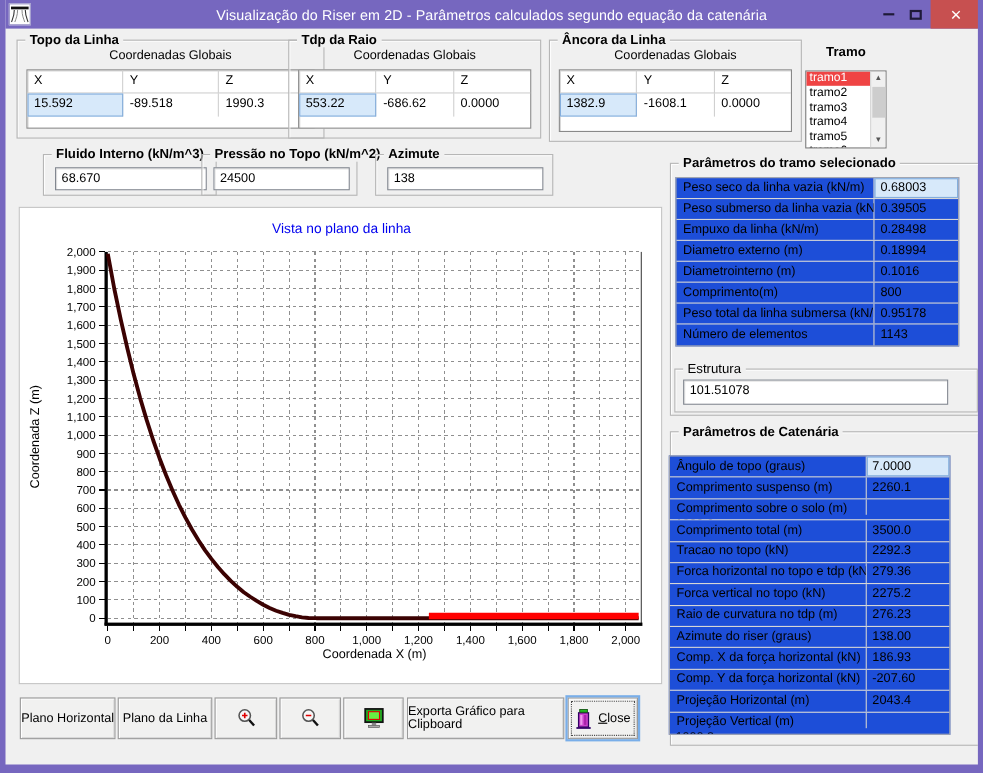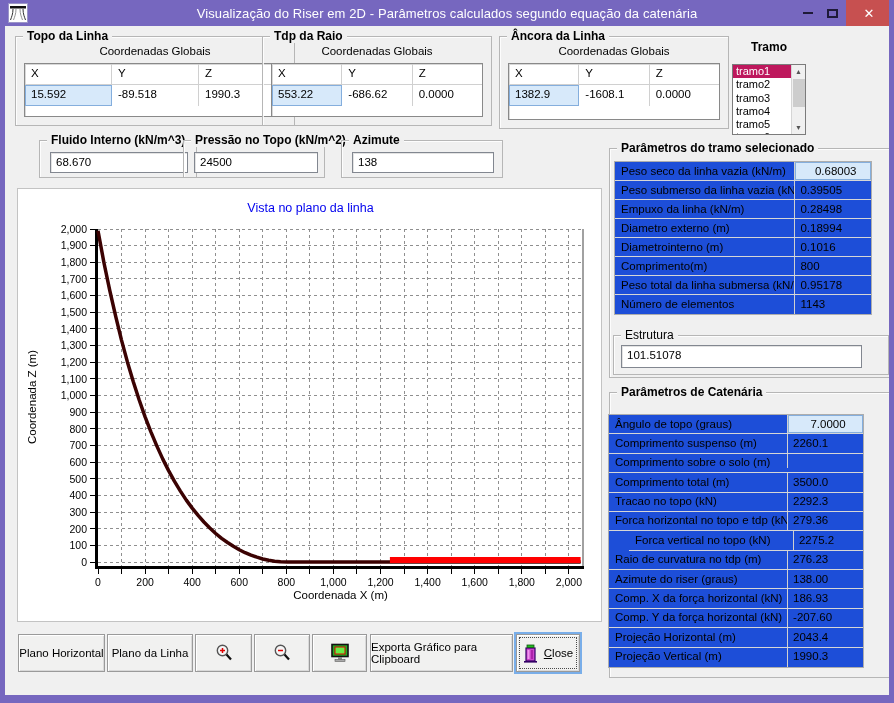--- a/index.html
+++ b/index.html
@@ -29,33 +29,33 @@
   .coordcell:last-child{border-right:none;}
   .coordhead{border-bottom:1px solid #d0d0d0;}
   .hlcell{background:#d7e9fa;outline:1px solid #84aedd;outline-offset:-1px;}
   
   .field{position:absolute;background:#fff;border:1px solid #828790;box-shadow:inset 1px 1px 0 #e3e3e3;
          font-size:11.5px;padding:3px 0 0 5px;white-space:nowrap;overflow:hidden;}
   
   .listbox{position:absolute;left:727px;top:64px;width:74px;height:71px;background:#fff;border:1px solid #7b7b7b;overflow:hidden;display:flex;}
   .lb-items{flex:1;overflow:hidden;}
   .lb-item{height:13.3px;font-size:11px;padding-left:3px;line-height:13px;color:#000;white-space:nowrap;}
-  .lb-item.sel{background:#be185d;color:#fff;}
+  .lb-item.sel{background:#ef4444;color:#fff;}
   .lb-scroll{width:14px;background:#f0f0f0;border-left:1px solid #d5d5d5;display:flex;flex-direction:column;align-items:center;}
   .lb-arrow{height:13px;font-size:7px;color:#555;line-height:13px;}
   .lb-thumb{width:12px;height:28px;background:#cdcdcd;margin:1px 0;}
   .lb-trackfill{flex:1;}
   
   .ptable{position:absolute;background:#1d4ed8;border:1px solid #adadad;}
   .trow{display:flex;border-bottom:1px solid #d6d6d6;}
   .trow:last-child{border-bottom:none;}
   .tcell{font-size:11.5px;padding:2.5px 0 0 6px;white-space:nowrap;overflow:hidden;}
   .tlabel{border-right:1px solid #d0d0d0;}
   .tvalue{flex:1;padding-left:5px;}
-  .tvalue.hl{background:#d7e9fa;outline:1px solid #84aedd;outline-offset:-1px;text-align:center;}
+  .tvalue.hl{background:#d7e9fa;outline:1px solid #84aedd;outline-offset:-1px;}
   
   .chartpanel{position:absolute;left:12px;top:188px;width:585px;height:434px;background:#fff;border:1px solid #c3c3c3;}
   .chart-title{position:absolute;top:12px;left:0;width:585px;text-align:center;color:#0000ee;font-size:12.5px;}
   .xaxis-label{position:absolute;left:80px;top:400px;width:485px;text-align:center;font-size:11.5px;color:#000;}
   .yaxis-label{position:absolute;left:-56px;top:202px;width:140px;text-align:center;font-size:11.5px;color:#000;transform:rotate(-90deg);}
   
   .btn{position:absolute;top:634px;height:38px;background:#f1f1f0;border:1px solid #9a9a9a;
        box-shadow:inset 1px 1px 0 #ffffff, inset -1px -1px 0 #d9d9d9;
        display:flex;align-items:center;justify-content:center;font-size:11.5px;color:#000;gap:5px;}
   .btn-focus{outline:2px solid #79aee9;}
@@ -365,21 +365,21 @@
           <div class="tcell tvalue">3500.0</div>
         </div>
         <div class="trow" style="height: 19.3846px;">
           <div class="tcell tlabel" style="width: 70.5%;">Tracao no topo (kN)</div>
           <div class="tcell tvalue">2292.3</div>
         </div>
         <div class="trow" style="height: 19.3846px;">
           <div class="tcell tlabel" style="width: 70.5%;">Forca horizontal no topo e tdp (kN)</div>
           <div class="tcell tvalue">279.36</div>
         </div>
-        <div class="trow" style="height: 19.3846px; margin-left: 20px;">
+        <div class="trow" style="height: 19.3846px;">
           <div class="tcell tlabel" style="width: 70.5%;">Forca vertical no topo (kN)</div>
           <div class="tcell tvalue">2275.2</div>
         </div>
         <div class="trow" style="height: 19.3846px;">
           <div class="tcell tlabel" style="width: 70.5%;">Raio de curvatura no tdp (m)</div>
           <div class="tcell tvalue">276.23</div>
         </div>
         <div class="trow" style="height: 19.3846px;">
           <div class="tcell tlabel" style="width: 70.5%;">Azimute do riser (graus)</div>
           <div class="tcell tvalue">138.00</div>
@@ -389,21 +389,21 @@
           <div class="tcell tvalue">186.93</div>
         </div>
         <div class="trow" style="height: 19.3846px;">
           <div class="tcell tlabel" style="width: 70.5%;">Comp. Y da força horizontal (kN)</div>
           <div class="tcell tvalue">-207.60</div>
         </div>
         <div class="trow" style="height: 19.3846px;">
           <div class="tcell tlabel" style="width: 70.5%;">Projeção Horizontal (m)</div>
           <div class="tcell tvalue">2043.4</div>
         </div>
-        <div class="trow" style="height: 19.3846px;">
+        <div class="trow" style="height: 19.3846px; flex-direction: column;">
           <div class="tcell tlabel" style="width: 70.5%;">Projeção Vertical (m)</div>
           <div class="tcell tvalue">1990.3</div>
         </div>
       </div>
   </div>
 
   <div class="btn" style="left:13px;width:87px;">
     <span>Plano Horizontal</span>
   </div>
   <div class="btn" style="left:102px;width:86px;">

